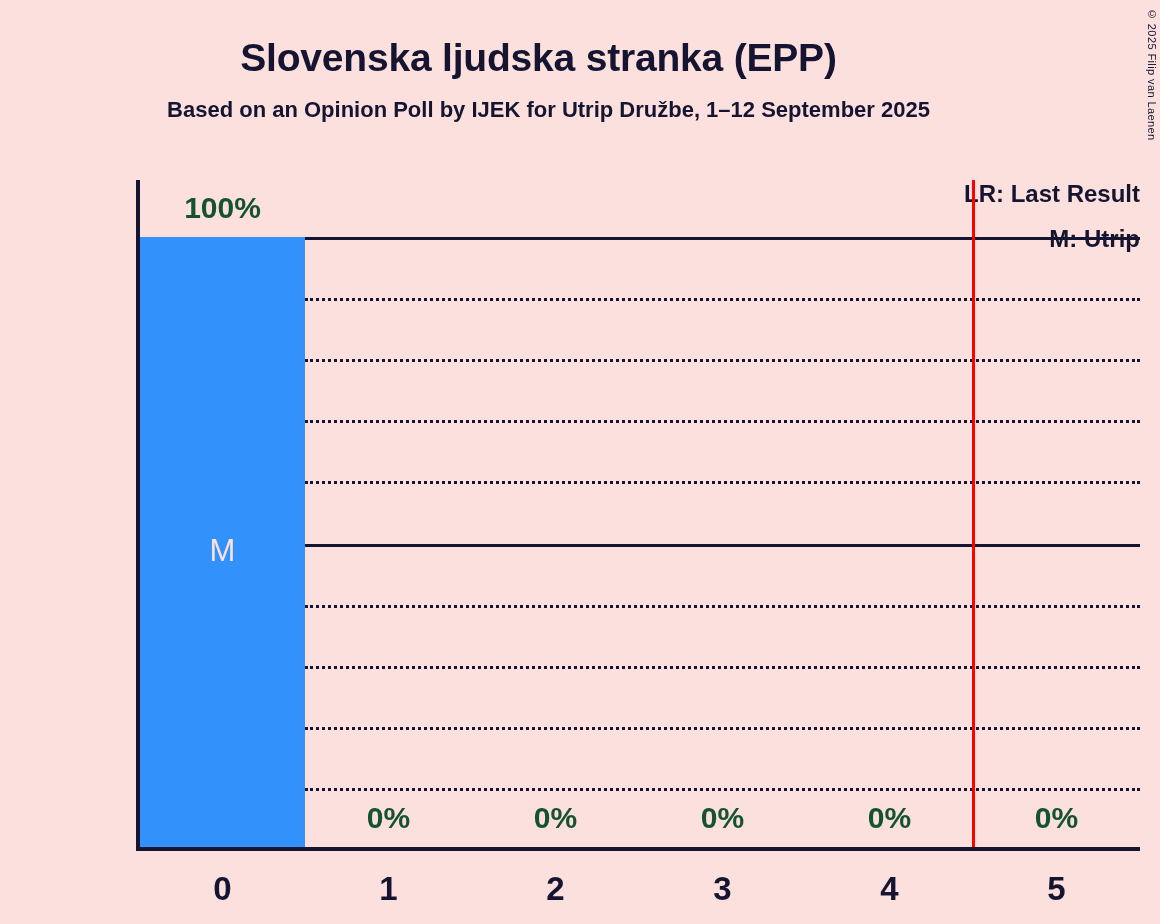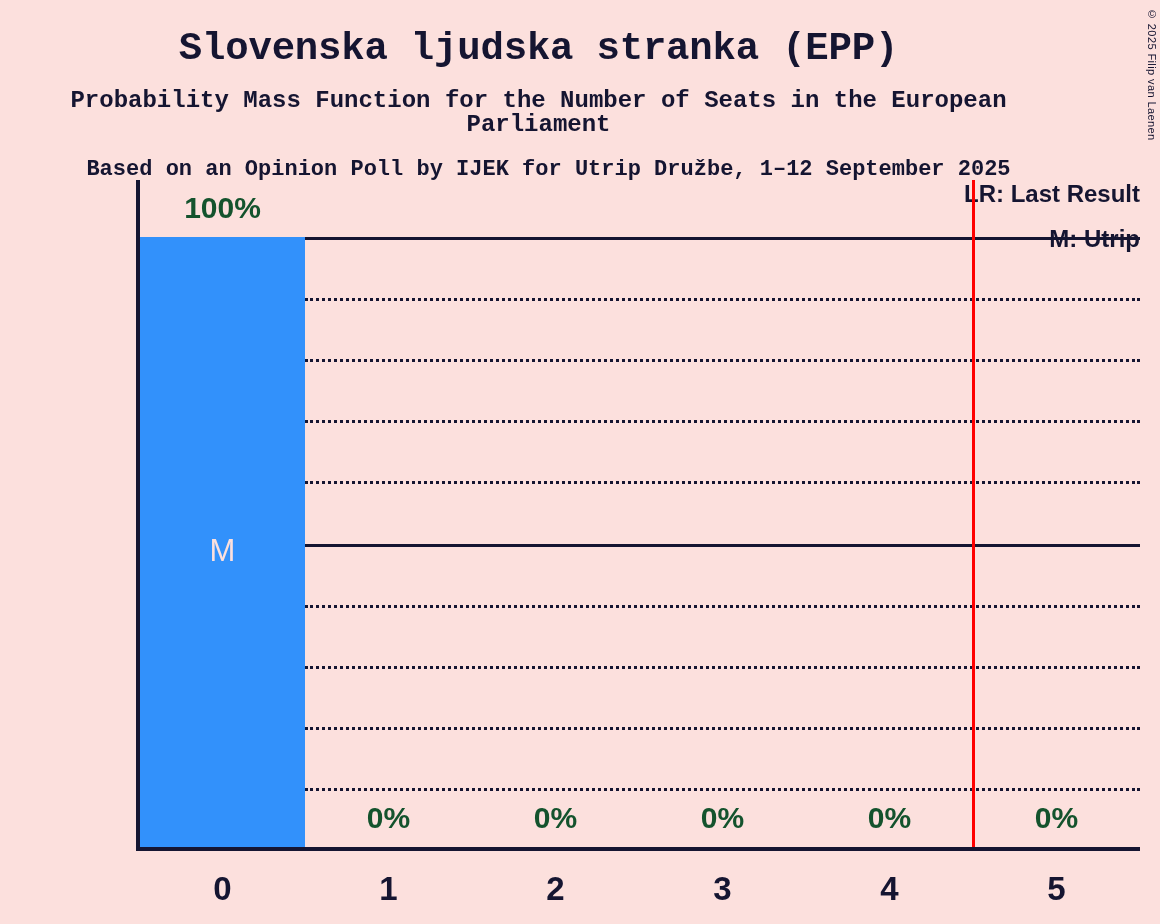--- a/index.html
+++ b/index.html
@@ -13,23 +13,22 @@
     font-family: "Liberation Sans", sans-serif;
     color: #151531;
     overflow: hidden;
     position: relative;
   }
 
   
   #header {
     position: absolute;
     left: 0;
-    top: 4px;
+    top: 12px;
     width: 1077px;
-    font-family: Liberation Mono, monospace;
   }
   #chart-title {
     text-align: center;
     font-size: 39px;
     font-weight: bold;
     letter-spacing: -0.2px;
     margin-top: 26px;
     line-height: 1;
     color: #151531;
   }
@@ -165,21 +164,20 @@
     color: #151531;
     text-align: center;
     line-height: 1;
   }
 </style>
 </head>
 <body>
 
 <div id="header">
   <div id="chart-title">Slovenska ljudska stranka (EPP)</div>
-  <div id="chart-subtitle">Probability Mass Function for the Number of Seats in the European Parliament</div>
   <div id="chart-source">Based on an Opinion Poll by IJEK for Utrip Družbe, 1–12 September 2025</div>
 </div>
 
 <div id="copyright">© 2025 Filip van Laenen</div>
 
 <div id="legend">
   <div id="legend-lr" class="legend-entry">LR: Last Result</div>
   <div id="legend-m" class="legend-entry">M: Utrip</div>
 </div>
 

